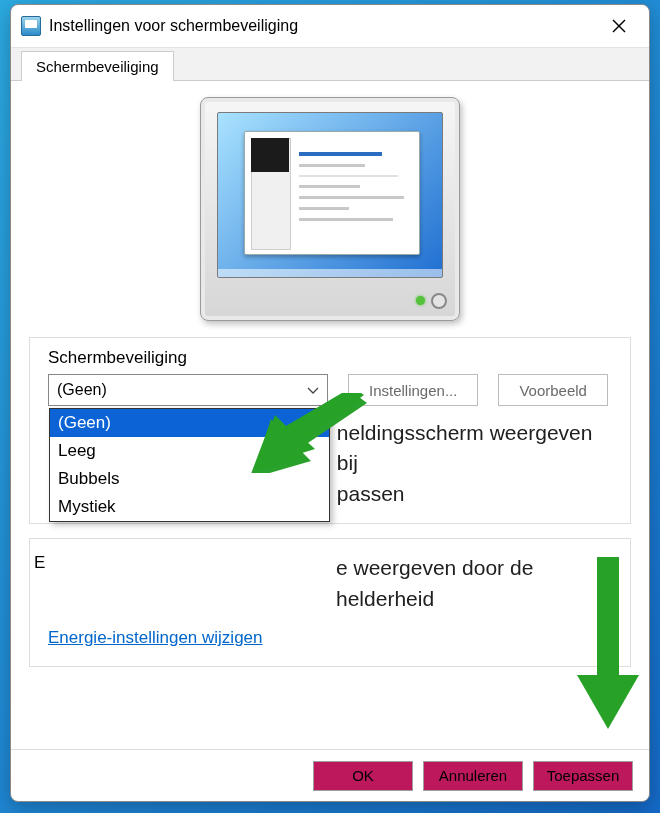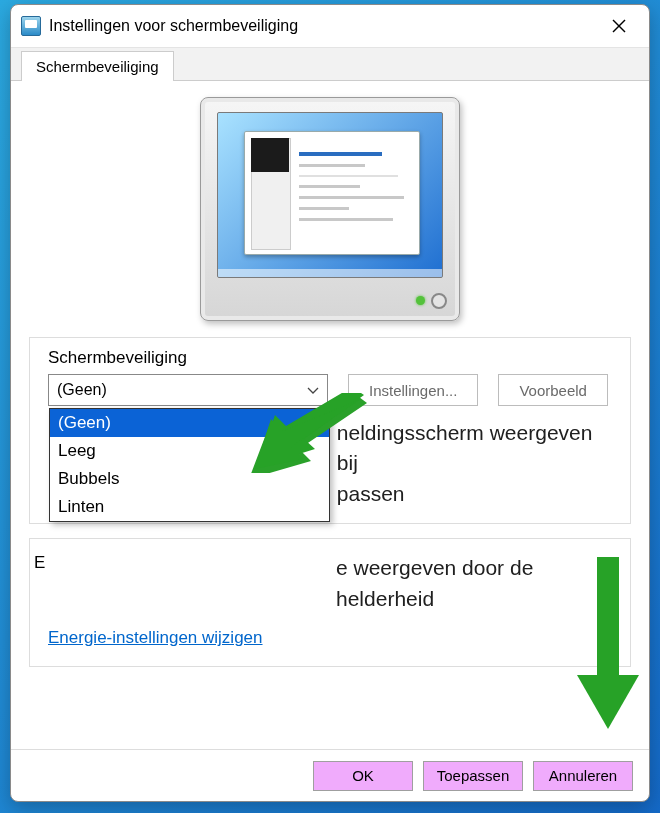--- a/index.html
+++ b/index.html
@@ -192,21 +192,21 @@
   }
 
   .footer{
     height:52px;
     border-top:1px solid #ddd;
     display:flex; justify-content:flex-end; align-items:center;
     gap:10px; padding-right:16px;
   }
   .footer .fbtn{
     height:30px; width:100px;
-    border:1px solid #9f9f9f; background:#f0abfc;
+    border:1px solid #9f9f9f; background:#be185d;
     font-size:15px;
     display:flex; align-items:center; justify-content:center;
   }
 
   
   .arrow1{
     position:absolute; left:238px; top:388px; width:120px; height:80px;
     pointer-events:none; z-index:60;
   }
   .arrow2{
@@ -264,21 +264,21 @@
           <span class="chev">
             <svg width="12" height="8" viewBox="0 0 12 8">
                 <path d="M1 1 L6 6 L11 1" fill="none" stroke="#444" stroke-width="1.3"></path>
               </svg>
           </span>
 
           <div class="dropdown-list">
             <div class="opt sel">(Geen)</div>
             <div class="opt">Leeg</div>
             <div class="opt">Bubbels</div>
-            <div class="opt">Linten</div>
+            <div class="opt">Mystiek</div>
           </div>
         </div>
         <div class="btn">Instellingen...</div>
         <div class="btn">Voorbeeld</div>
       </div>
       <div class="checkbox-row">
         <div style="width:280px"></div>
         <div class="partial-text">
           <span>neldingsscherm weergeven bij</span><br>
           <span>passen</span>
@@ -296,22 +296,22 @@
           <span>e weergeven door de helderheid</span><br>
         </div>
       </div>
       <a class="link" href="#">Energie-instellingen wijzigen</a>
     </div>
 
   </div>
 
   <div class="footer">
     <div class="fbtn">OK</div>
+    <div class="fbtn">Annuleren</div>
     <div class="fbtn">Toepassen</div>
-    <div class="fbtn">Annuleren</div>
   </div>
 
   <svg class="arrow1" viewBox="0 0 120 80">
     <polygon points="118,4 50,50 62,62 0,80 22,22 34,34 102,-8" fill="#2aa12a" transform="translate(0,6)"></polygon>
     <polygon points="115,2 55,46 66,56 8,74 26,22 37,33 103,-6" fill="#27a227"></polygon>
     <path d="M112 6 L42 54 L54 66 L6 76 L22 26 L34 38 Z" fill="#27a227"></path>
   </svg>
   <svg class="arrow2" viewBox="0 0 70 175">
     <rect x="24" y="0" width="22" height="120" fill="#27a227"></rect>
     <polygon points="4,118 66,118 35,172" fill="#27a227"></polygon>

